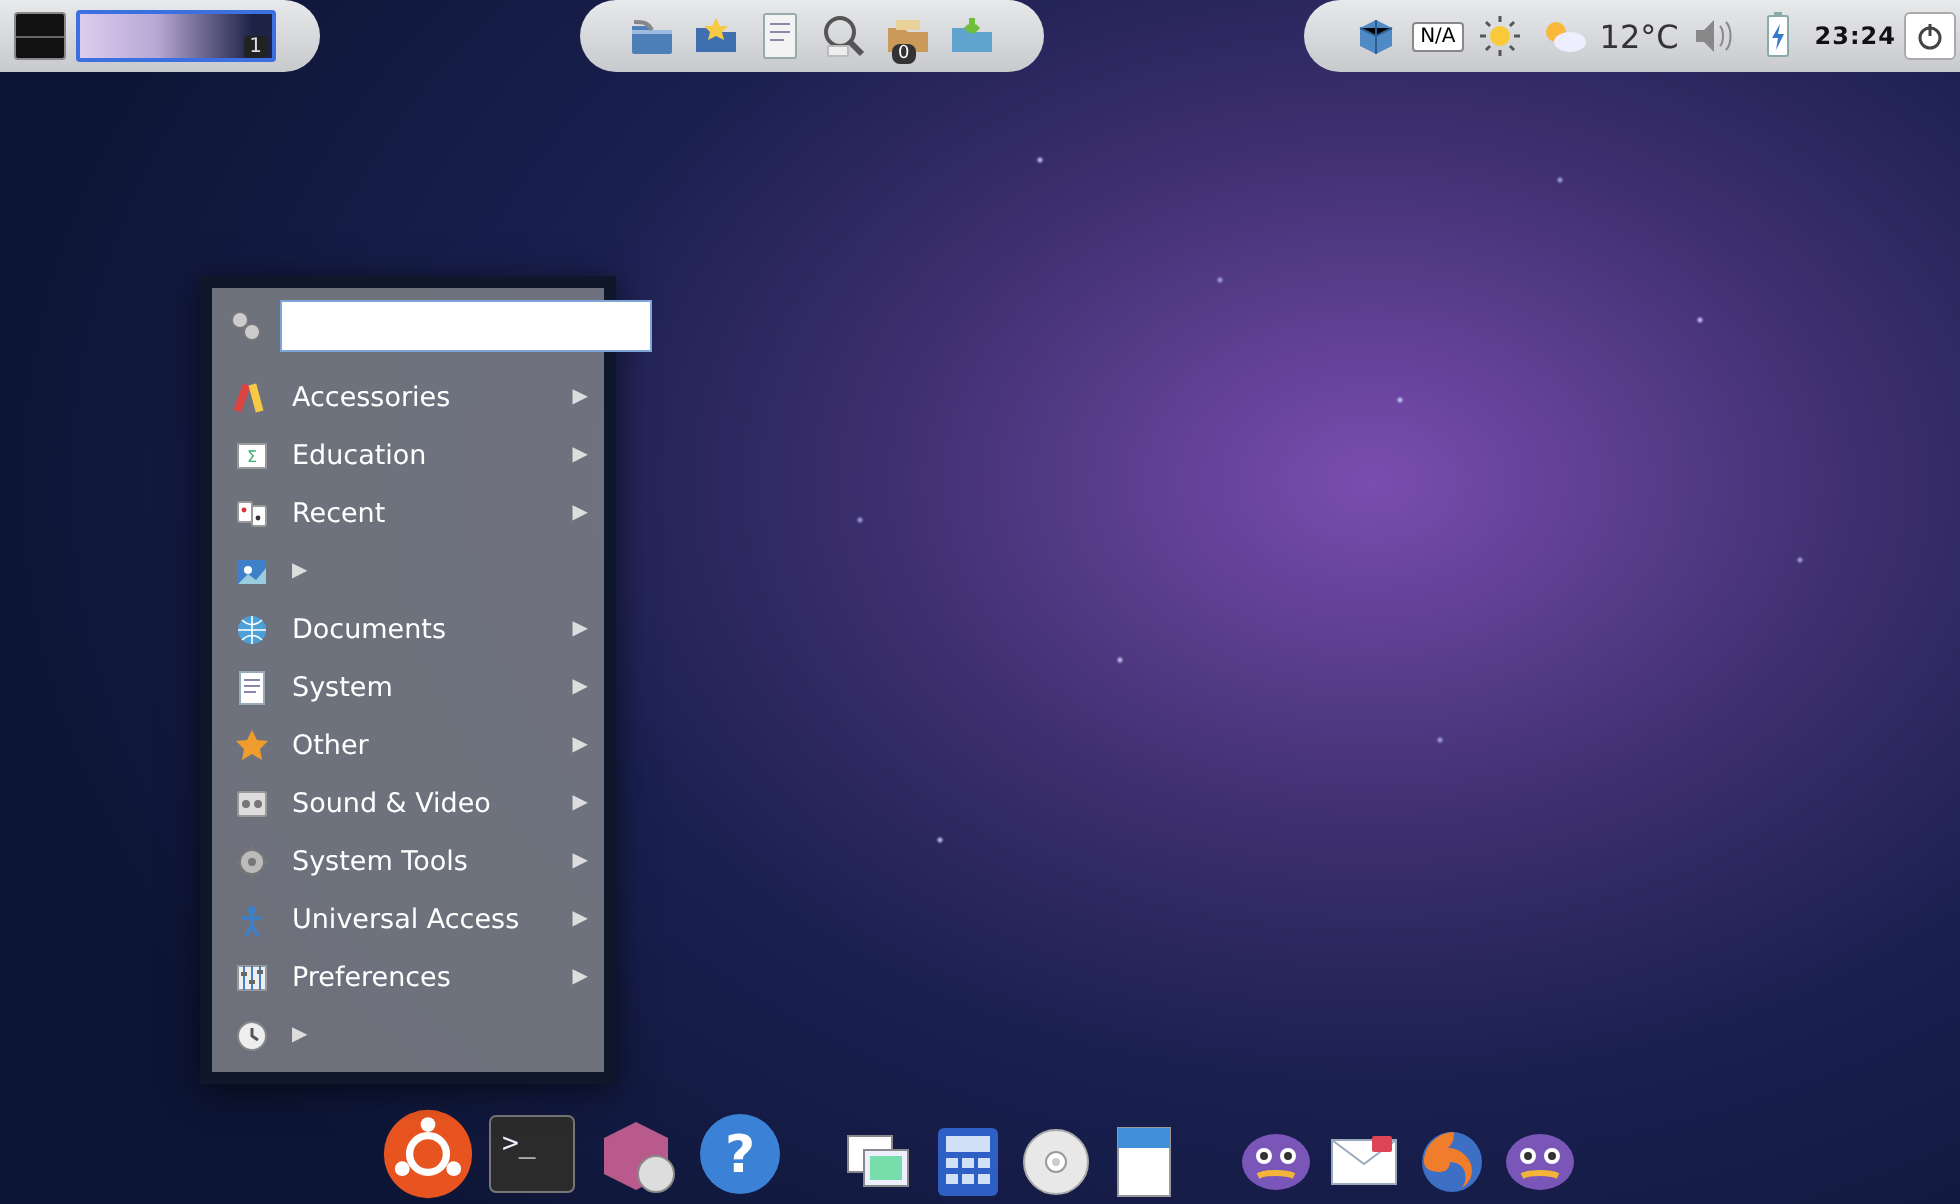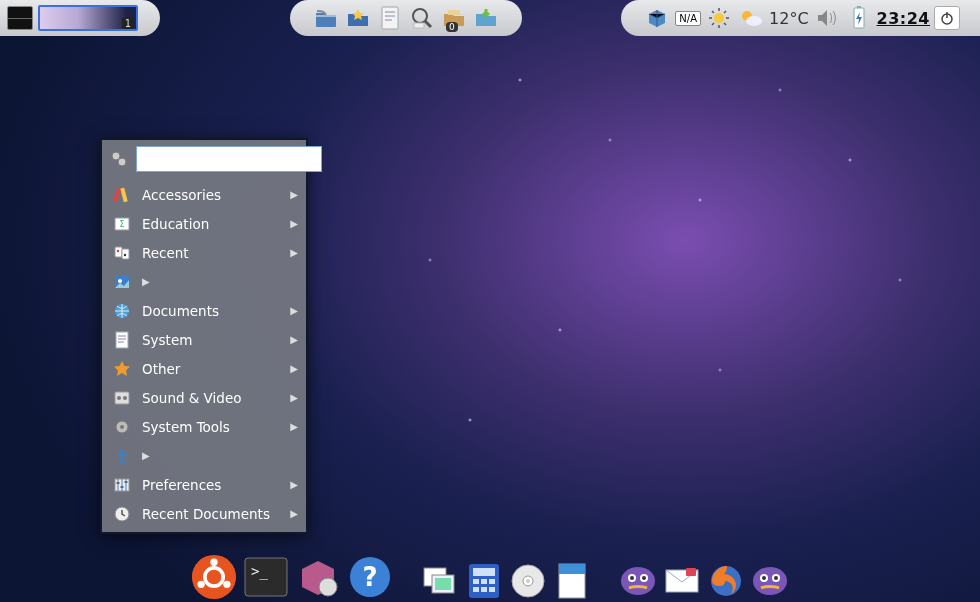--- a/index.html
+++ b/index.html
@@ -35,21 +35,21 @@
   .panel-group {
     background: linear-gradient(#e8e9eb, #c7c9cd);
     height:36px;
     display:flex; align-items:center;
     padding:0 8px 0 6px;
     gap:4px;
     position:relative;
   }
   .panel-group.left { border-top-right-radius:18px; border-bottom-right-radius:18px; padding-right:22px;}
   .panel-group.mid  { border-radius:18px; padding-left:22px; padding-right:22px; }
-  .panel-group.right{ border-top-left-radius:18px; border-bottom-left-radius:18px; padding-left:22px; padding-right:20px; margin-left:auto;}
+  .panel-group.right{ border-top-left-radius:18px; border-bottom-left-radius:18px; padding-left:22px; padding-right:2px; margin-left:auto;}
   .panel-spacer { flex:0 0 130px; }
   .panel-ico { width:28px; height:28px; display:flex; align-items:center; justify-content:center; font-size:18px; color:#333; cursor:pointer;}
   .workspace-switcher{
     width:26px;height:24px;
     background:#111;
     border:1px solid #888;
     border-radius:2px;
     display:flex; flex-direction:column;
   }
   .workspace-switcher div{flex:1;border-bottom:1px solid #666;}
@@ -70,32 +70,32 @@
     width:28px;height:28px;display:flex;align-items:center;justify-content:center;
   }
   .updates-badge .count{
     position:absolute; bottom:0; left:6px;
     background:#333;color:#fff;font-size:9px;padding:0 3px;border-radius:4px;
   }
   .na-box{
     background:#fff;border:1px solid #888;font-size:10px;padding:1px 3px;border-radius:2px;
   }
   .temp{font-size:16px;color:#333;}
-  .clock{font-size:16px;color:#111;font-weight:bold;letter-spacing:0.5px;text-decoration:underline;}
+  .clock{font-size:12px;color:#111;font-weight:bold;letter-spacing:0.5px;}
   .tray-box{
     width:26px;height:24px;background:#fff;border:1px solid #aaa;border-radius:3px;
     display:flex;align-items:center;justify-content:center;
   }
 
   
   .appmenu{
     position:absolute; left:100px; top:138px;
     width:208px;
     background:rgba(118,122,130,0.92);
-    border:2px solid #0f172a;
+    border:6px solid #0f172a;
     border-radius:0;
     box-shadow:0 3px 16px rgba(0,0,0,0.6);
     z-index:60;
     padding-bottom:4px;
   }
   .appmenu-search-row{
     display:flex;align-items:center;gap:8px;
     padding:6px 8px 8px 8px;
   }
   .appmenu-search-row .cfg-ico{width:20px;height:20px;display:flex;align-items:center;justify-content:center;}
@@ -355,20 +355,21 @@
         <span class="label">System Tools</span>
         <span class="arrow">▶</span>
       </div>
       <div class="appmenu-item">
         <span class="ico">
           <svg width="18" height="18" viewBox="0 0 18 18">
             <circle cx="9" cy="4" r="2" fill="#3d7fc8"></circle>
             <path d="M9 6v6l-3 5M9 12l3 5M4 8h10" stroke="#3d7fc8" stroke-width="1.8" fill="none"></path>
           </svg>
         </span>
+        <span class="label">Universal Access</span>
         <span class="arrow">▶</span>
       </div>
       <div class="appmenu-item">
         <span class="ico">
           <svg width="18" height="18" viewBox="0 0 18 18">
             <rect x="2" y="3" width="14" height="12" fill="#eee" stroke="#999"></rect>
             <line x1="5" y1="3" x2="5" y2="15" stroke="#3d7fc8"></line>
             <line x1="9" y1="3" x2="9" y2="15" stroke="#3d7fc8"></line>
             <line x1="13" y1="3" x2="13" y2="15" stroke="#3d7fc8"></line>
             <rect x="3.5" y="6" width="3" height="2" fill="#666"></rect>
@@ -379,21 +380,20 @@
         <span class="label">Preferences</span>
         <span class="arrow">▶</span>
       </div>
       <div class="appmenu-item">
         <span class="ico">
           <svg width="18" height="18" viewBox="0 0 18 18">
             <circle cx="9" cy="9" r="7" fill="#eee" stroke="#888"></circle>
             <path d="M9 5v4l3 2" stroke="#555" stroke-width="1.5" fill="none"></path>
           </svg>
         </span>
-        <span class="label">Recent Documents</span>
         <span class="arrow">▶</span>
       </div>
     </div>
 </div>
 
 <div class="dock">
   <div class="dock-ico">
     <svg width="50" height="50" viewBox="0 0 50 50">
         <circle cx="25" cy="25" r="24" fill="#e85420"></circle>
         <circle cx="25" cy="25" r="10" fill="none" stroke="#fff" stroke-width="4"></circle>

